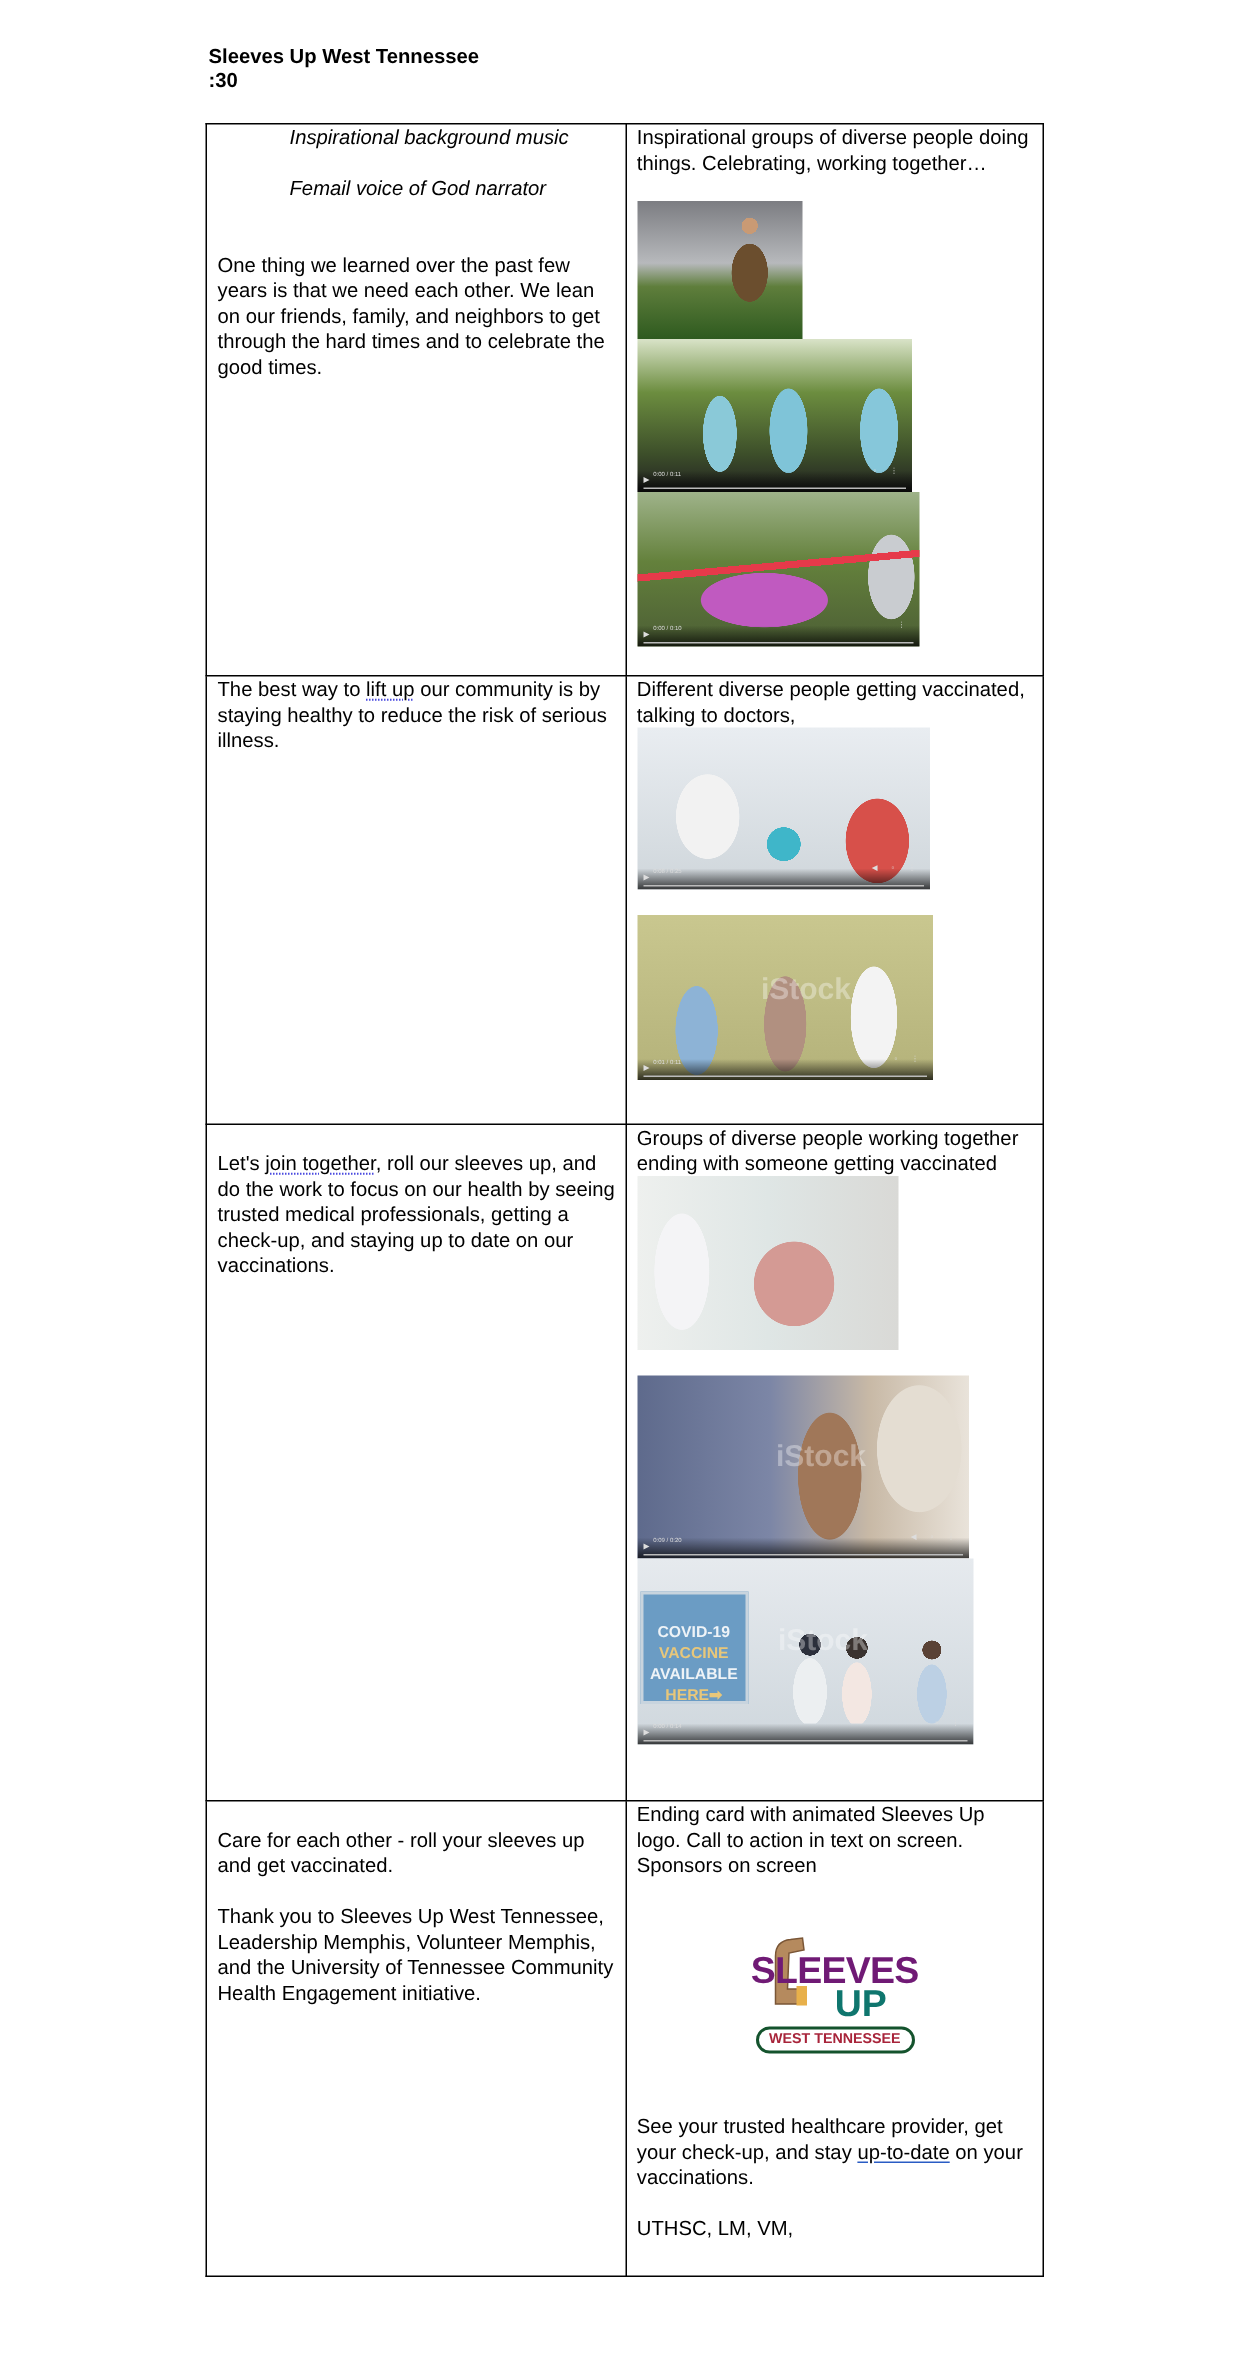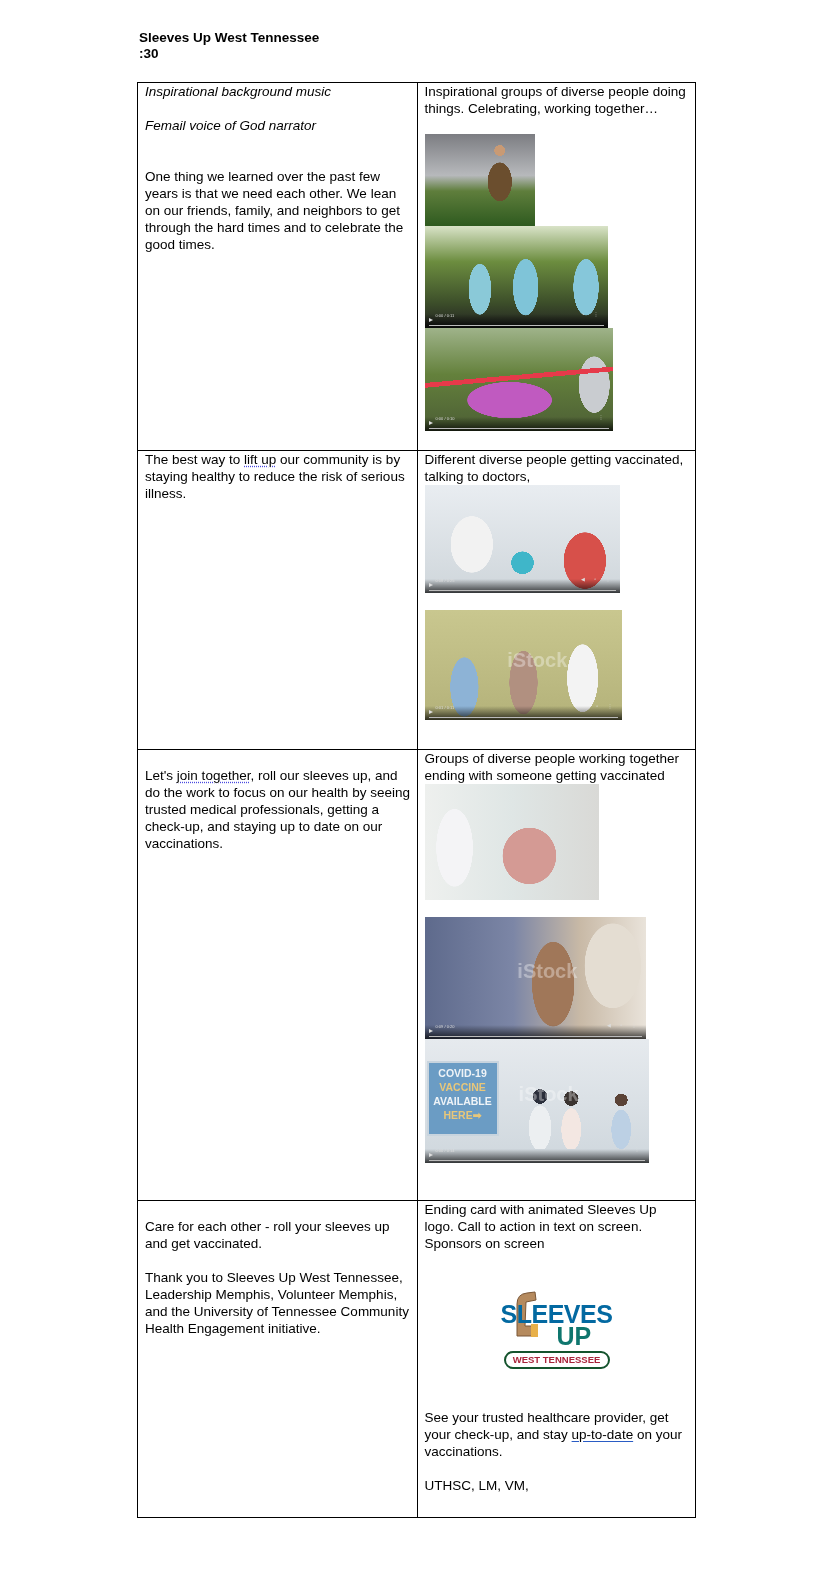--- a/index.html
+++ b/index.html
@@ -3,21 +3,21 @@
 <meta charset="utf-8">
 <style>
   html, body { margin: 0; padding: 0; background: #ffffff; }
   body { width: 838px; height: 1569px; position: relative; font-family: "Liberation Sans", sans-serif; color: #000; overflow: hidden; }
   .title { position: absolute; left: 139px; top: 30px; font-weight: bold; font-size: 13.5px; line-height: 16px; }
   table.script { position: absolute; left: 137px; top: 82px; border-collapse: collapse; table-layout: fixed; width: 559px; }
   table.script td, table.script th { border: 1.5px solid #000; vertical-align: top; padding: 0 6px 0 7px; font-size: 13.5px; line-height: 17px; text-align: left; }
   table.script th { font-weight: bold; height: 17px; }
   .col-a { width: 266px; }
   .col-v { width: 265px; }
-  .ital { font-style: italic; }
+  .ital { font-style: italic; margin-left: 48px; }
   .gap { height: 17px; }
   .gap2 { height: 34px; }
   .squig { text-decoration: underline dotted #4a4adf; text-underline-offset: 2px; margin-top: 32px; }
   .link { text-decoration: underline; text-decoration-color: #2a5cc4; text-underline-offset: 2px; }
 
   .media { position: relative; display: block; overflow: hidden; }
   .vid-bar { position: absolute; left: 0; right: 0; bottom: 0; height: 14px; background: linear-gradient(to bottom, rgba(0,0,0,0), rgba(0,0,0,0.75)); }
   .vid-play { position: absolute; left: 4px; bottom: 6px; width: 0; height: 0; border-left: 4px solid #ddd; border-top: 2.5px solid transparent; border-bottom: 2.5px solid transparent; }
   .vid-time { position: absolute; left: 11px; bottom: 4px; font-size: 4px; color: #ddd; font-family: "Liberation Sans", sans-serif; }
   .vid-ctrl { position: absolute; right: 5px; bottom: 5px; font-size: 5px; color: #ddd; letter-spacing: 4px; }
@@ -51,36 +51,36 @@
   .ph-pregnant { width: 174px; height: 116px; background:
       radial-gradient(ellipse 26px 55px at 17% 55%, #f4f4f6 0 70%, transparent 71%),
       radial-gradient(ellipse 38px 40px at 60% 62%, #d49a94 0 70%, transparent 71%),
       linear-gradient(90deg, #eef0ee 0%, #dfe6e5 50%, #d9d9d6 100%); }
   .ph-shirt { width: 221px; height: 122px; margin-top: 17px; background:
       radial-gradient(ellipse 30px 60px at 58% 55%, #a07759 0 70%, transparent 71%),
       radial-gradient(ellipse 40px 60px at 85% 40%, #e4ddd2 0 70%, transparent 71%),
       linear-gradient(90deg, #5e6a8c 0%, #7c86a6 40%, #c8b9a6 70%, #e9e3da 100%); }
   .ph-covid { width: 224px; height: 124px; background:
       linear-gradient(#e6eaee, #cfd7dd); }
-  .covid-sign { position: absolute; left: 2px; top: 22px; width: 72px; height: 75px; background: #6b9cc4; border: 2px solid #c8d4de; box-sizing: border-box; font-weight: bold; font-size: 10.5px; line-height: 14px; text-align: center; padding-top: 3px; }
+  .covid-sign { position: absolute; left: 2px; top: 22px; width: 72px; height: 75px; background: #6b9cc4; border: 2px solid #c8d4de; box-sizing: border-box; font-weight: bold; font-size: 10.5px; line-height: 14px; text-align: center; padding-top: 18px; }
   .covid-sign .l1, .covid-sign .l3 { color: #eef3f7; }
   .covid-sign .l2, .covid-sign .l4 { color: #e8c77a; }
   .covid-people { position: absolute; left: 90px; top: 40px; width: 125px; height: 70px; background:
       radial-gradient(ellipse 16px 32px at 20% 70%, #eceff1 0 70%, transparent 71%),
       radial-gradient(circle 8px at 20% 25%, #2b2f3b 0 90%, transparent 91%),
       radial-gradient(ellipse 14px 30px at 45% 72%, #f3e7e2 0 70%, transparent 71%),
       radial-gradient(circle 8px at 45% 28%, #3a3330 0 90%, transparent 91%),
       radial-gradient(ellipse 14px 28px at 85% 72%, #bcd0e4 0 70%, transparent 71%),
       radial-gradient(circle 7px at 85% 30%, #5a4236 0 90%, transparent 91%); }
   .watermark { position: absolute; left: 42%; top: 38%; font-size: 20px; font-weight: bold; color: rgba(255,255,255,0.35); }
 
   
   .logo-wrap { margin: 38px 0 0 74px; width: 120px; height: 85px; position: relative; }
   .logo-arm { position: absolute; left: 10px; top: 0; width: 30px; height: 48px; }
-  .logo-line1 { position: absolute; left: 2px; top: 12px; font-weight: bold; font-size: 25px; color: #0369a1; letter-spacing: -0.5px; line-height: 25px; }
+  .logo-line1 { position: absolute; left: 2px; top: 12px; font-weight: bold; font-size: 25px; color: #701a75; letter-spacing: -0.5px; line-height: 25px; }
   .logo-line2 { position: absolute; left: 58px; top: 34px; font-weight: bold; font-size: 25px; color: #0f766e; line-height: 25px; }
   .logo-badge { position: absolute; left: 5px; top: 61px; width: 102px; height: 14px; border: 2px solid #14532d; border-radius: 9px; text-align: center; font-weight: bold; font-size: 9.5px; line-height: 14px; color: #a8243a; }
 </style>
 </head>
 <body>
 
 <div class="title">
   <div>Sleeves Up West Tennessee</div>
   <div>:30</div>
 </div>

